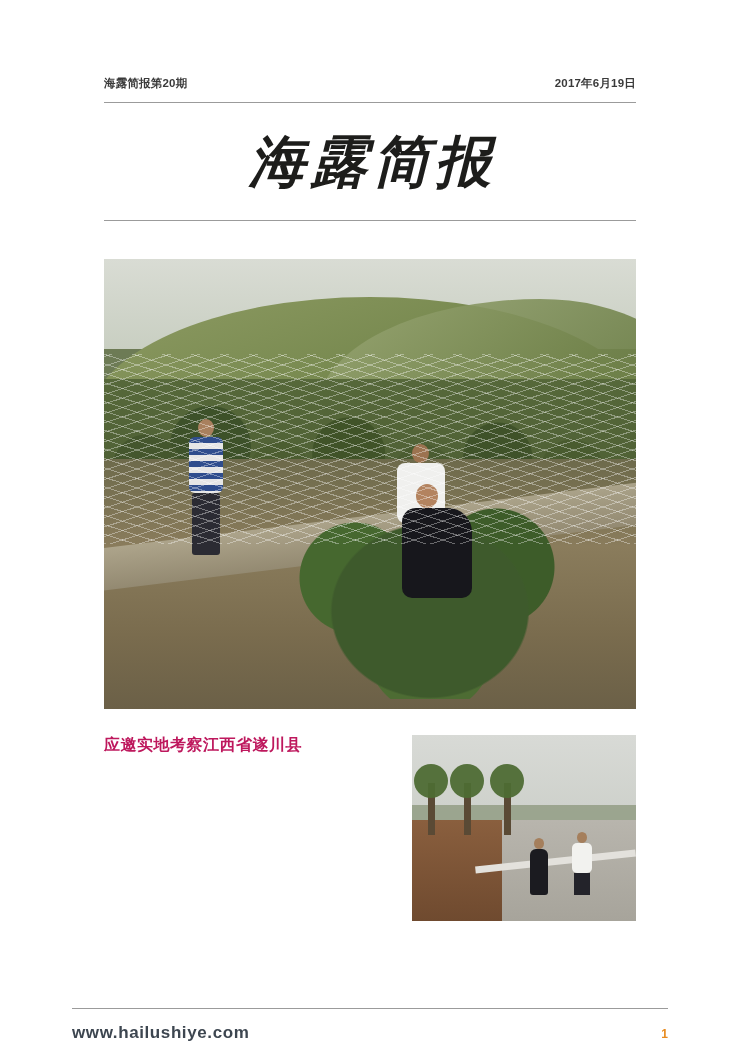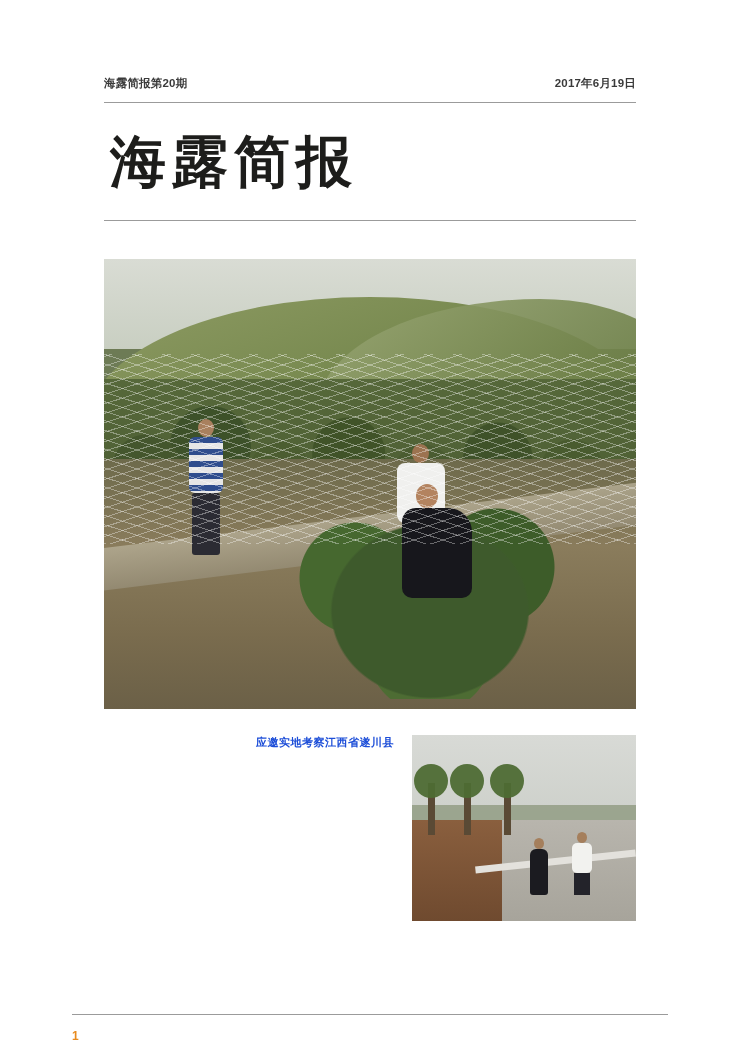--- a/index.html
+++ b/index.html
@@ -39,22 +39,23 @@
     padding-bottom: 11px;
   }
   .meta-left { font-weight: 600; }
   .meta-right { font-weight: 600; }
   .rule {
     height: 1px;
     background: #9b9b9b;
     width: 100%;
   }
   .title-block {
-    text-align: left;
+    text-align: center;
     padding: 30px 0 28px;
+    font-style: italic;
   }
   .doc-title {
     font-size: 56px;
     font-weight: 700;
     letter-spacing: 6px;
     color: #1d1d1b;
     line-height: 1.05;
     margin: 0;
     text-indent: 6px;
   }
@@ -141,27 +142,26 @@
   .fig-woman .torso { width: 70px; height: 90px; background: #17171c; border-radius: 14px 24px 10px 10px; }
 
   
   .article {
     margin-top: 26px;
     display: flex;
     gap: 18px;
   }
   .article-left { width: 352px; }
   .headline {
-    font-size: 11px;
+    font-size: 16px;
     font-weight: 700;
-    color: #1d4ed8;
+    color: #be185d;
     letter-spacing: .5px;
     margin: 0 0 12px;
     line-height: 1.3;
-    text-align: right;
   }
   .body-text {
     font-size: 13.2px;
     line-height: 2.0;
     color: #231f20;
     text-align: justify;
     text-indent: 2em;
     margin: 0;
   }
   .article-right { width: 224px; }
@@ -283,17 +283,18 @@
           <div class="b"></div>
           <div class="l"></div>
         </div>
       </div>
     </div>
   </div>
 
   <div class="footer">
     <div class="footer-rule"></div>
     <div class="footer-row">
+      <span class="site">www.hailushiye.com</span>
       <span class="pageno">1</span>
     </div>
   </div>
 
 </div>
 
 </body></html>

